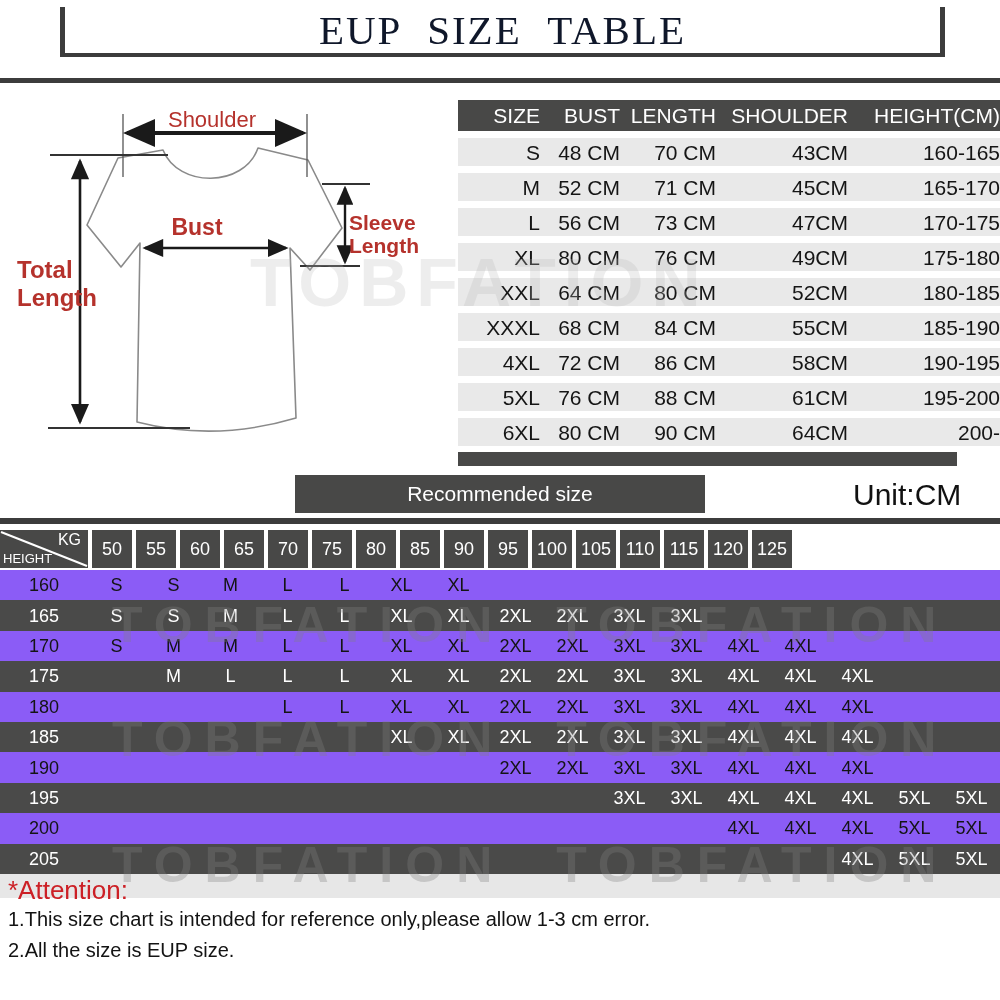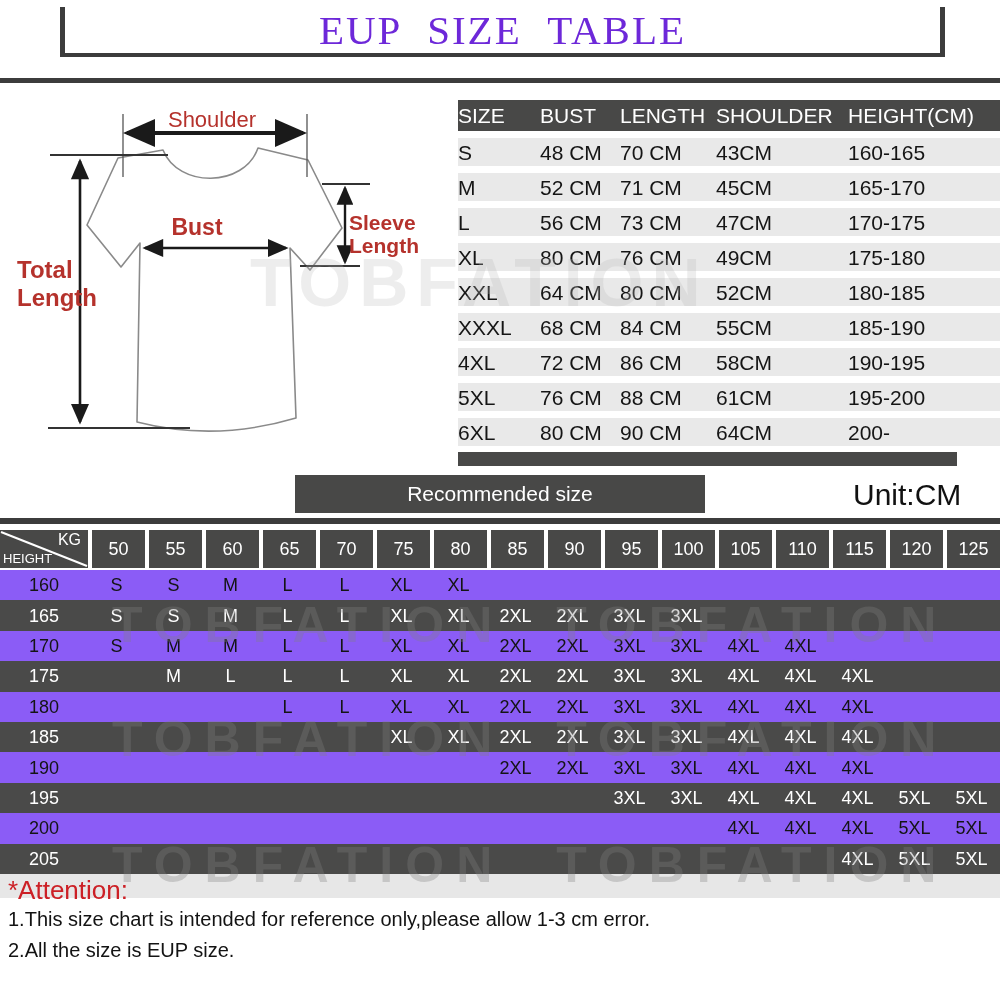--- a/index.html
+++ b/index.html
@@ -4,50 +4,50 @@
 <style>
   * { margin:0; padding:0; box-sizing:border-box; }
   html,body { width:1000px; height:1000px; background:#fff; overflow:hidden;
     font-family:"Liberation Sans", sans-serif; color:#151515; position:relative; }
 
   
   .title-box { position:absolute; left:60px; top:7px; width:885px; height:50px;
     border-left:5px solid #3c3c3c; border-right:5px solid #3c3c3c; border-bottom:4px solid #3c3c3c;
     display:flex; align-items:center; justify-content:center; }
   .title-text { font-family:"Liberation Serif", serif; font-size:41px; font-weight:400;
-    letter-spacing:2px; word-spacing:14px; color:#6d28d9; }
+    letter-spacing:2px; word-spacing:14px; color:#0f172a; }
   .divider-1 { position:absolute; left:0; top:78px; width:1000px; height:5px; background:#3c3c3c; }
   .divider-2 { position:absolute; left:0; top:518px; width:1000px; height:6px; background:#3c3c3c; }
 
   
   .diagram { position:absolute; left:0; top:100px; width:460px; height:352px; }
 
   
   .size-table { position:absolute; left:458px; top:100px; width:542px; }
   .st-header { display:flex; background:#484847; height:31px; align-items:center; }
   .st-header .st-cell { color:#fff; }
   .st-row { display:flex; background:#e9e9e9; height:28px; margin-top:7px; align-items:center; }
-  .st-cell { text-align:left; font-size:21px; line-height:1; }
+  .st-cell { text-align:right; font-size:21px; line-height:1; }
   .st-c0 { width:82px; } .st-c1 { width:80px; } .st-c2 { width:96px; }
   .st-c3 { width:132px; } .st-c4 { width:152px; }
   .st-bottom-bar { margin-top:6px; height:14px; width:92%; background:#484847; }
 
   
   .rec-bar { position:absolute; left:295px; top:475px; width:410px; height:38px; background:#484847;
     color:#fff; font-size:21px; display:flex; align-items:center; justify-content:center; }
   .unit-label { position:absolute; left:853px; top:478px; font-size:30px; color:#111; }
 
   
   .matrix { position:absolute; left:0; top:530px; width:1000px; }
   .mx-header { display:flex; height:38px; }
   .mx-corner { position:relative; width:88px; height:38px; background:#484847; color:#fff; }
   .mx-corner svg { position:absolute; left:0; top:0; }
   .mx-kg { position:absolute; top:1px; right:7px; font-size:16px; }
   .mx-height-lbl { position:absolute; bottom:2px; left:3px; font-size:13px; }
-  .mx-hcell { width:53px; margin-left:4px; background:#484847; color:#fff; font-size:18px;
+  .mx-hcell { width:40px; margin-left:4px; background:#484847; color:#fff; font-size:18px;
     display:flex; align-items:center; justify-content:center; }
   .mx-body { margin-top:2px; }
   .mx-row { display:flex; height:30.4px; align-items:center; }
   .mx-light { background:#8b5cf6; color:#141414; }
   .mx-dark { background:#4a4a49; color:#fff; }
   .mx-cell { width:57px; text-align:center; font-size:18px; line-height:1; }
   .mx-cell.mx-height { width:88px; }
 
   
   .attention-strip { position:absolute; left:0; top:874px; width:1000px; height:24px; background:#e7e7e7; }

